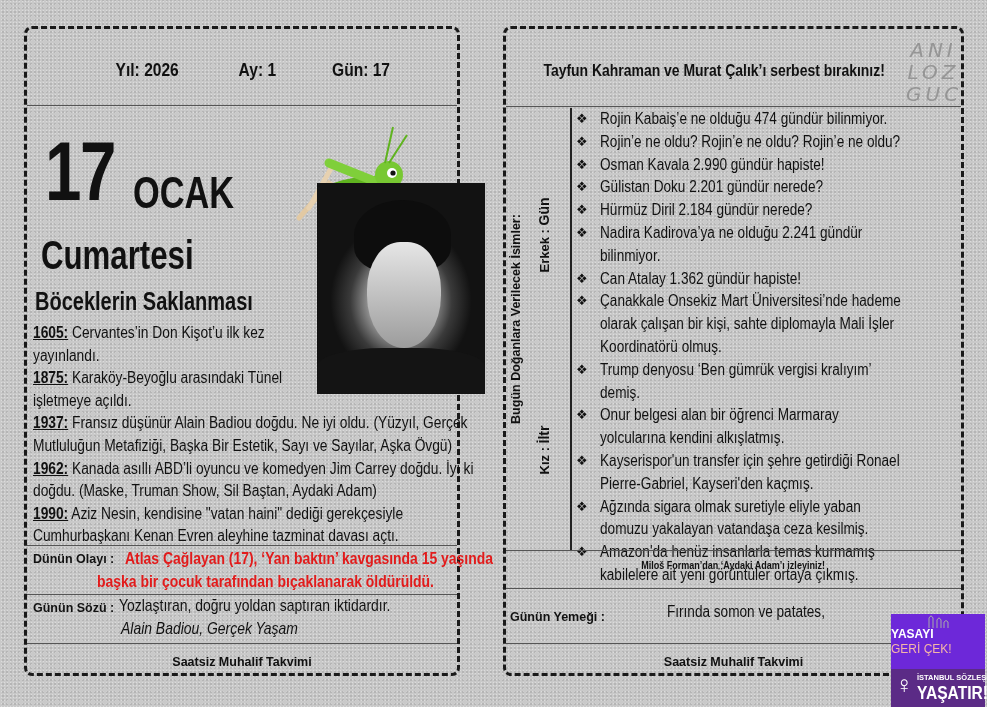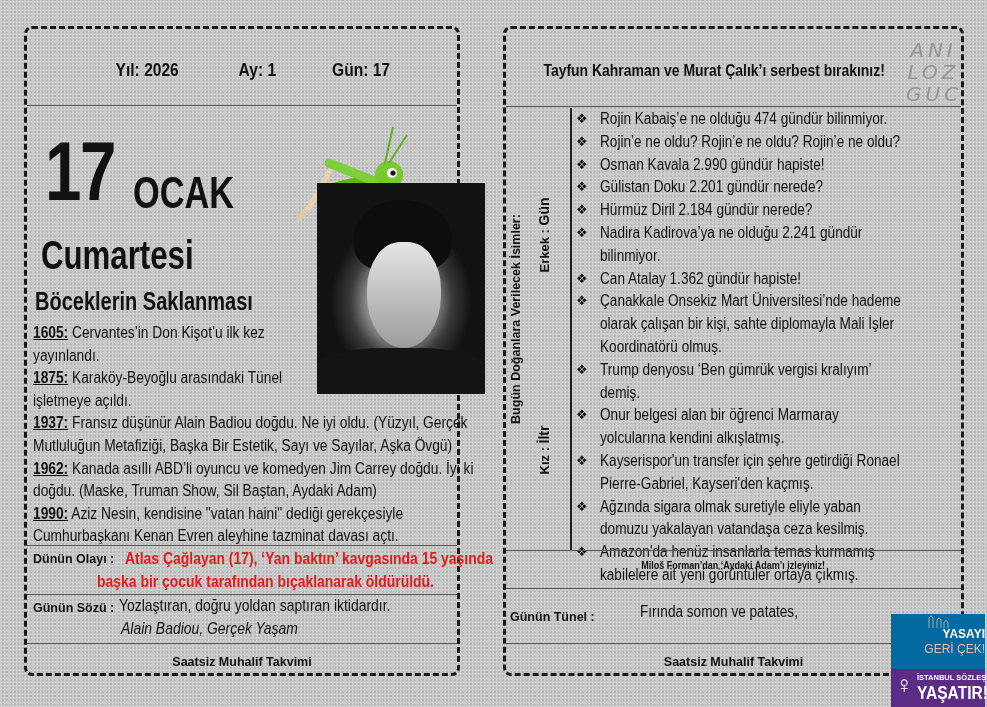--- a/index.html
+++ b/index.html
@@ -61,25 +61,25 @@
   .vert-title { position: absolute; left: -210px; top: 205px; width: 440px; text-align: center; transform: rotate(-90deg); font-size: 12.5px; font-weight: bold; white-space: nowrap; }
   .vert-name { position: absolute; width: 120px; text-align: center; transform: rotate(-90deg); font-size: 13px; font-weight: bold; white-space: nowrap; }
   .vert-name .val { font-size: 14px; font-weight: bold; }
   .vline { position: absolute; left: 64px; top: 79px; height: 442px; border-left: 2px solid #222; }
   .news { position: absolute; left: 66px; top: 79px; width: 390px; }
   .news-item { display: flex; align-items: flex-start; font-size: 16px; line-height: 22.8px; }
   .news-item .bullet { width: 28px; flex: none; font-size: 13px; padding-left: 4px; color: #111; }
   .news-item .txt { display: inline-block; transform: scaleX(0.85); transform-origin: left; width: 420px; }
   .movie { position: absolute; top: 530px; left: 0; right: 0; text-align: center; font-size: 11px; font-weight: bold; white-space: nowrap; }
   .movie span { display: inline-block; transform: scaleX(0.82); }
-  .food { position: absolute; left: 120px; top: 572px; width: 240px; font-size: 16px; line-height: 22px; }
+  .food { position: absolute; left: 120px; top: 572px; width: 240px; text-align: center; font-size: 16px; line-height: 22px; }
   .food span { display: inline-block; transform: scaleX(0.85); }
 
   .badge { position: absolute; left: 891px; top: 614px; width: 94px; height: 93px; }
-  .badge-top { width: 100%; height: 55px; background: #0369a1; color: #fff; text-align: right; position: relative; }
+  .badge-top { width: 100%; height: 55px; background: #6d28d9; color: #fff; text-align: left; position: relative; }
   .badge-top .l1 { position: absolute; top: 13px; left: 0; right: 0; font-size: 12px; font-weight: bold; }
   .badge-top .l2 { position: absolute; top: 28px; left: 0; right: 0; font-size: 12px; font-weight: normal; color: #f4b6a8; }
   .badge-bottom { width: 100%; height: 38px; background: #5b2b86; color: #fff; position: relative; }
   .badge-bottom .sym { position: absolute; left: 4px; top: 4px; font-size: 24px; line-height: 1; }
   .badge-bottom .s1 { position: absolute; left: 26px; top: 4px; font-size: 7.5px; font-weight: bold; white-space: nowrap; }
   .badge-bottom .s2 { position: absolute; left: 26px; top: 13px; font-size: 19px; font-weight: bold; white-space: nowrap; transform: scaleX(0.82); transform-origin: left; }
 </style>
 </head>
 <body>
 
@@ -202,21 +202,21 @@
       </div>
     <div class="news-item">
         <span class="bullet">❖</span>
         <span class="txt">Amazon'da henüz insanlarla temas kurmamış kabilelere ait yeni görüntüler ortaya çıkmış.</span>
       </div>
   </div>
 
   <div class="hline" style="top:521px"></div>
   <div class="movie"><span>Miloš Forman’dan ‘Aydaki Adam’ı izleyiniz!</span></div>
   <div class="hline" style="top:559px"></div>
-  <div class="section-label" style="left:4px; top:581px">Günün Tünel :</div>
+  <div class="section-label" style="left:4px; top:581px">Günün Yemeği :</div>
   <div class="food">
     <div><span>Fırında somon ve patates,</span></div>
   </div>
   <div class="hline" style="top:614px"></div>
   <div class="footer" style="top:626px">Saatsiz Muhalif Takvimi</div>
 </div>
 
 <div class="badge">
   <div class="badge-top">
     <svg width="30" height="14" viewBox="0 0 30 14" style="position:absolute; left:32px; top:0">

